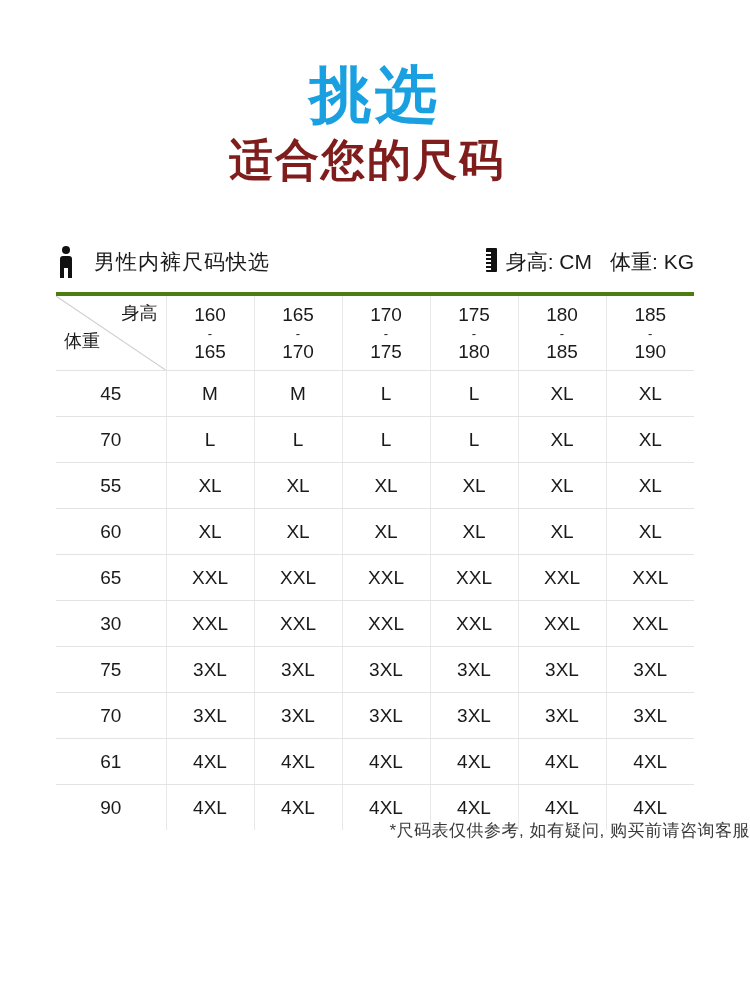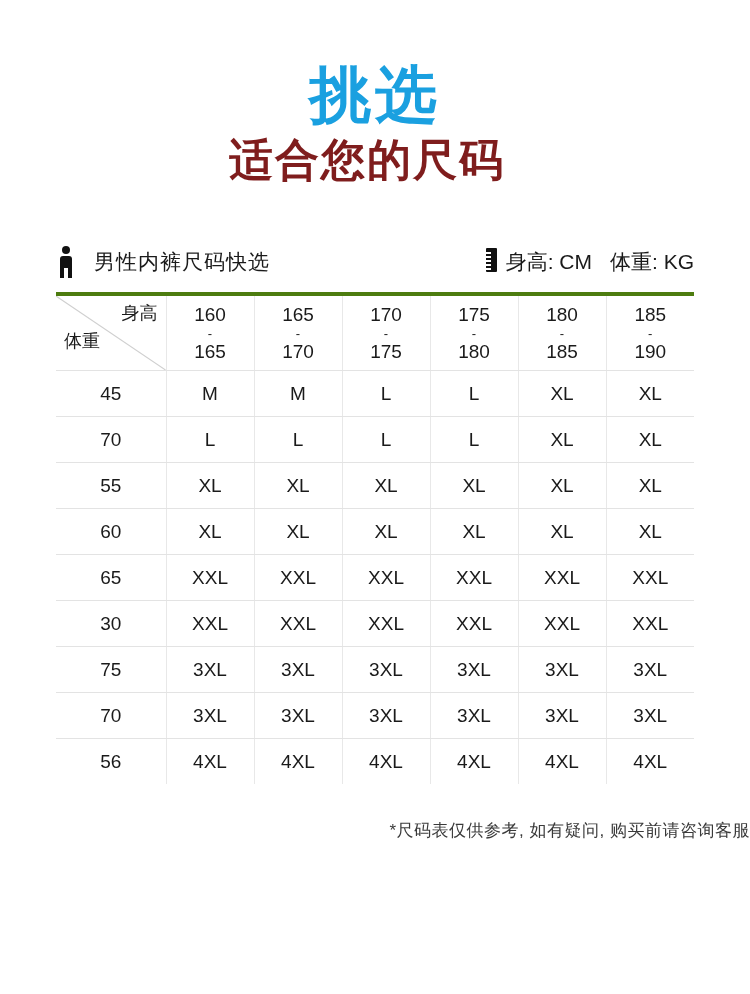--- a/index.html
+++ b/index.html
@@ -363,21 +363,30 @@
       <tr>
         <td>70</td>
         <td>3XL</td>
         <td>3XL</td>
         <td>3XL</td>
         <td>3XL</td>
         <td>3XL</td>
         <td>3XL</td>
       </tr>
       <tr>
-        <td>56</td>
+        <td>61</td>
+        <td>4XL</td>
+        <td>4XL</td>
+        <td>4XL</td>
+        <td>4XL</td>
+        <td>4XL</td>
+        <td>4XL</td>
+      </tr>
+      <tr>
+        <td>90</td>
         <td>4XL</td>
         <td>4XL</td>
         <td>4XL</td>
         <td>4XL</td>
         <td>4XL</td>
         <td>4XL</td>
       </tr>
     </tbody>
   </table>
 

